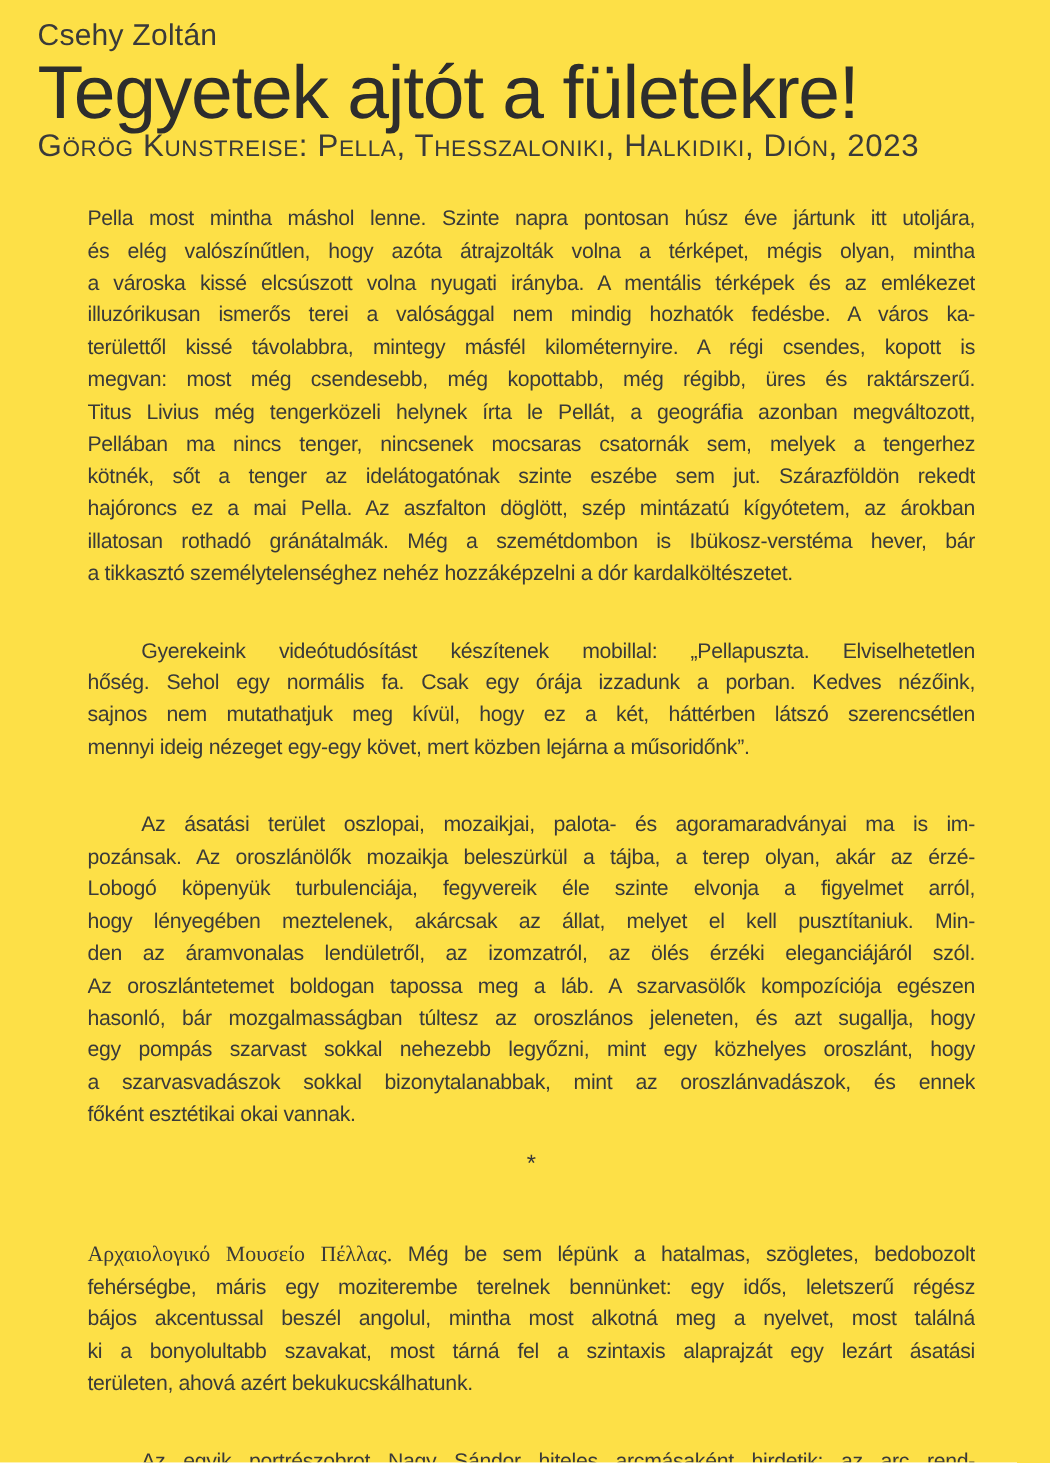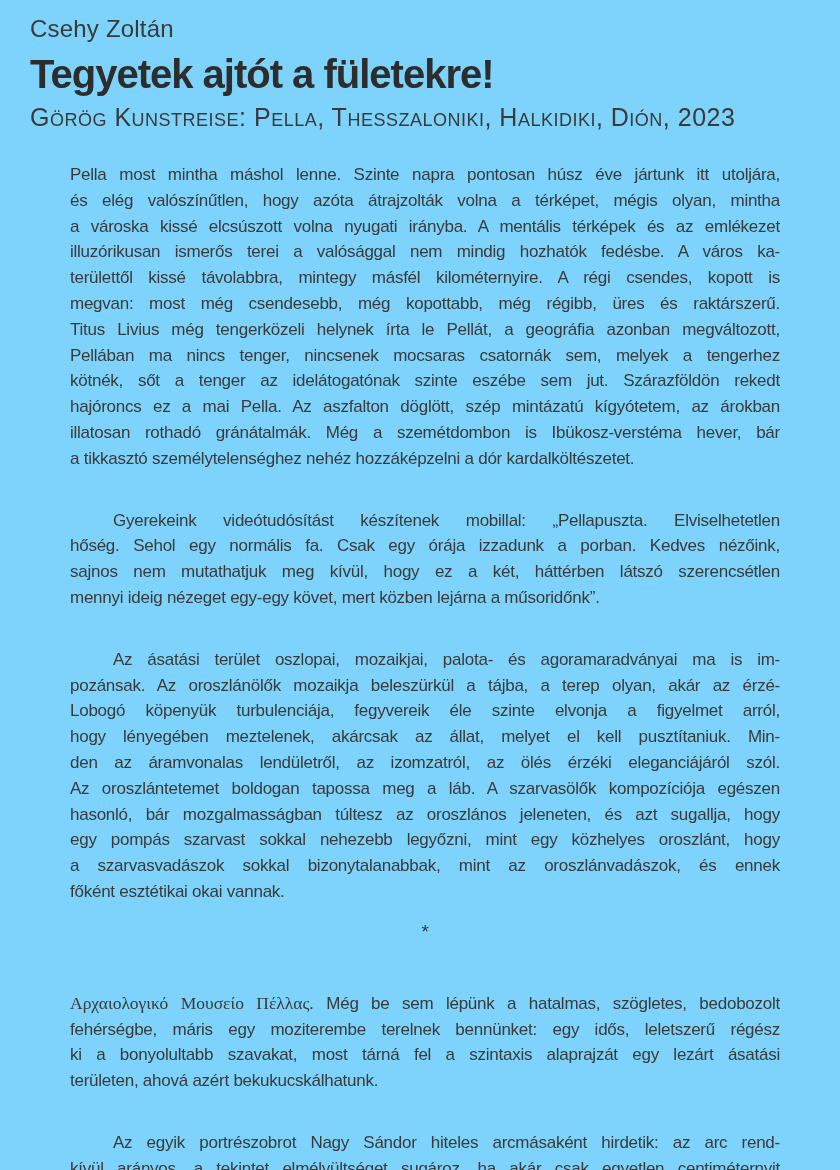--- a/index.html
+++ b/index.html
@@ -1,36 +1,36 @@
 <!DOCTYPE html>
 <html lang="hu"><head>
 <meta charset="utf-8">
 <style>
   html, body { margin: 0; padding: 0; background: #ffffff; }
   #page {
     position: relative;
     width: 840px;
     height: 1170px;
-    background: #7dd3fc;
+    background: #fde047;
     overflow: hidden;
     font-family: "Liberation Sans", sans-serif;
     color: #3a3a3a;
   }
   #article-header { margin: 14px 0 0 30px; }
   #author {
     font-size: 24px;
     line-height: 30px;
     font-weight: 400;
     color: #3a3a3a;
     letter-spacing: 0.2px;
   }
   #title {
-    font-size: 40px;
+    font-size: 60px;
     line-height: 52px;
-    font-weight: 700;
+    font-weight: 400;
     letter-spacing: -1px;
     color: #2d2d2d;
     margin-top: 4px;
   }
   #subtitle {
     font-variant: small-caps;
     font-size: 25px;
     line-height: 30px;
     font-weight: 400;
     letter-spacing: 0.5px;
@@ -110,20 +110,21 @@
         <div class="line">Az oroszlántetemet boldogan tapossa meg a láb. A szarvasölők kompozíciója egészen</div>
         <div class="line">hasonló, bár mozgalmasságban túltesz az oroszlános jeleneten, és azt sugallja, hogy</div>
         <div class="line">egy pompás szarvast sokkal nehezebb legyőzni, mint egy közhelyes oroszlánt, hogy</div>
         <div class="line">a szarvasvadászok sokkal bizonytalanabbak, mint az oroszlánvadászok, és ennek</div>
         <div class="line short">főként esztétikai okai vannak.</div>
       </div>
       <div class="separator">*</div>
       <div class="para">
         <div class="line"><span class="greek">Αρχαιολογικό Μουσείο Πέλλας.</span> Még be sem lépünk a hatalmas, szögletes, bedobozolt</div>
         <div class="line">fehérségbe, máris egy moziterembe terelnek bennünket: egy idős, leletszerű régész</div>
+        <div class="line">bájos akcentussal beszél angolul, mintha most alkotná meg a nyelvet, most találná</div>
         <div class="line">ki a bonyolultabb szavakat, most tárná fel a szintaxis alaprajzát egy lezárt ásatási</div>
         <div class="line short">területen, ahová azért bekukucskálhatunk.</div>
       </div>
       <div class="para indent">
         <div class="line">Az egyik portrészobrot Nagy Sándor hiteles arcmásaként hirdetik: az arc rend-</div>
         <div class="line">kívül arányos, a tekintet elmélyültséget sugároz, ha akár csak egyetlen centiméternyit</div>
       </div>
     </div>
 </div>
 

